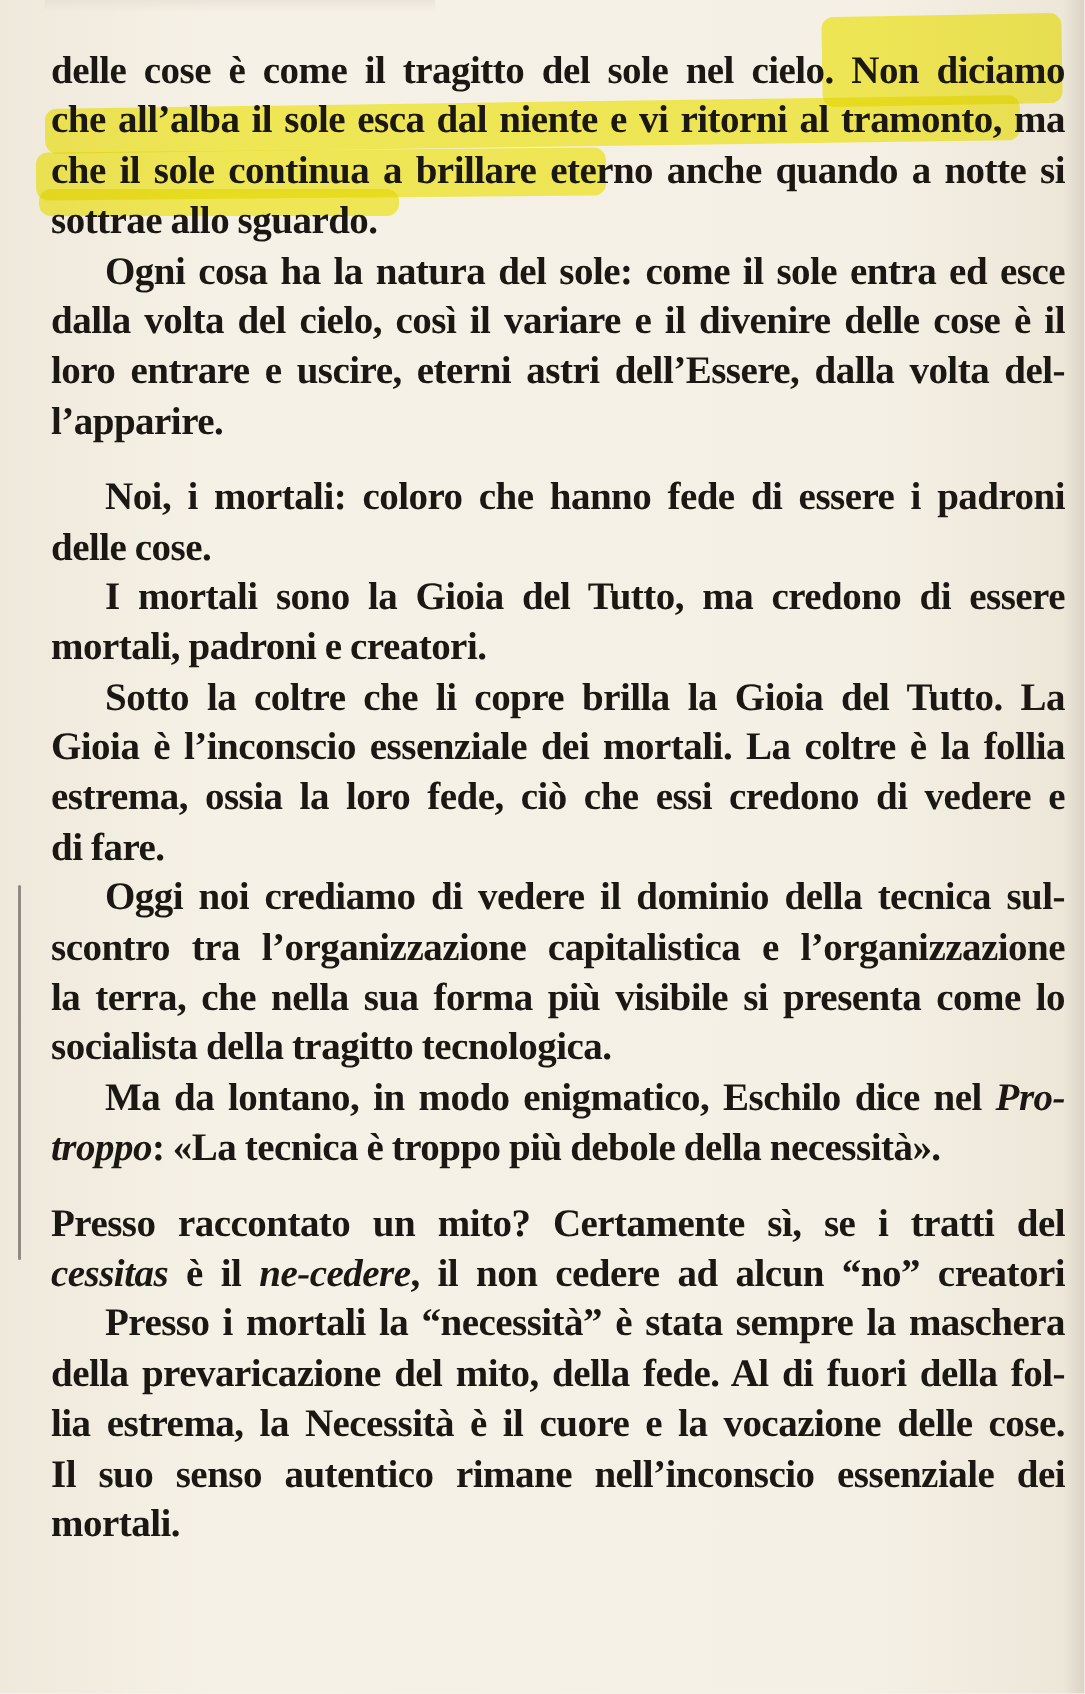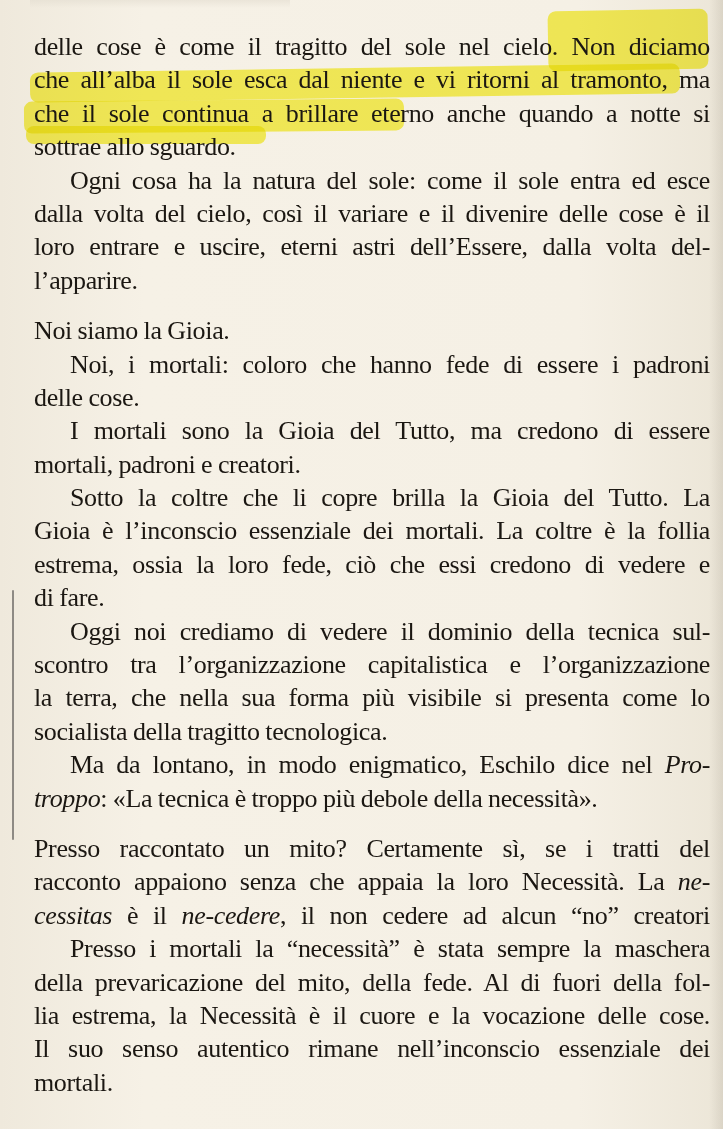--- a/index.html
+++ b/index.html
@@ -6,20 +6,21 @@
   body {
     width: 723px; height: 1129px; overflow: hidden;
     background: #f4efe3;
     position: relative;
     font-family: "Liberation Serif", "DejaVu Serif", serif;
     color: #1b1712;
   }
   .page {
     position: absolute; left: 0; top: 0; width: 723px; height: 1129px;
     background: linear-gradient(90deg, #efe9dc 0%, #f6f1e6 20%, #f5f0e5 80%, #ece6d8 100%);
+    font-weight: bold;
   }
   .bleed-top {
     position: absolute; left: 30px; top: 0; width: 260px; height: 8px;
     background: linear-gradient(#e3ddd0, rgba(0,0,0,0));
     opacity: .6;
   }
   .hl {
     position: absolute; background: #f7f342; opacity: .85; border-radius: 8px;
     mix-blend-mode: multiply;
   }
@@ -63,40 +64,38 @@
     <span class="line">che il sole continua a brillare eterno anche quando a notte si</span>
     <span class="line last">sottrae allo sguardo.</span>
 
     <span class="line indent">Ogni cosa ha la natura del sole: come il sole entra ed esce</span>
     <span class="line">dalla volta del cielo, così il variare e il divenire delle cose è il</span>
     <span class="line">loro entrare e uscire, eterni astri dell’Essere, dalla volta del-</span>
     <span class="line last">l’apparire.</span>
 
     <div class="gap"></div>
 
-    <span class="line last">Noi siamo la Gioia.</span>
     <span class="line indent">Noi, i mortali: coloro che hanno fede di essere i padroni</span>
     <span class="line last">delle cose.</span>
     <span class="line indent">I mortali sono la Gioia del Tutto, ma credono di essere</span>
     <span class="line last">mortali, padroni e creatori.</span>
     <span class="line indent">Sotto la coltre che li copre brilla la Gioia del Tutto. La</span>
     <span class="line">Gioia è l’inconscio essenziale dei mortali. La coltre è la follia</span>
     <span class="line">estrema, ossia la loro fede, ciò che essi credono di vedere e</span>
     <span class="line last">di fare.</span>
     <span class="line indent">Oggi noi crediamo di vedere il dominio della tecnica sul-</span>
     <span class="line">scontro tra l’organizzazione capitalistica e l’organizzazione</span>
     <span class="line">la terra, che nella sua forma più visibile si presenta come lo</span>
     <span class="line last">socialista della tragitto tecnologica.</span>
     <span class="line indent"><span>Ma da lontano, in modo enigmatico, Eschilo dice nel </span><i>Pro-</i></span>
     <span class="line last"><i>troppo</i><span>: «La tecnica è troppo più debole della necessità».</span></span>
 
     <div class="gap"></div>
 
     <span class="line">Presso raccontato un mito? Certamente sì, se i tratti del</span>
-    <span class="line"><span>racconto appaiono senza che appaia la loro Necessità. La </span><i>ne-</i></span>
     <span class="line"><i>cessitas</i><span> è il </span><i>ne-cedere</i><span>, il non cedere ad alcun “no” creatori</span></span>
     <span class="line indent">Presso i mortali la “necessità” è stata sempre la maschera</span>
     <span class="line">della prevaricazione del mito, della fede. Al di fuori della fol-</span>
     <span class="line">lia estrema, la Necessità è il cuore e la vocazione delle cose.</span>
     <span class="line">Il suo senso autentico rimane nell’inconscio essenziale dei</span>
     <span class="line last">mortali.</span>
   </div>
 </div>
 
 </body></html>

